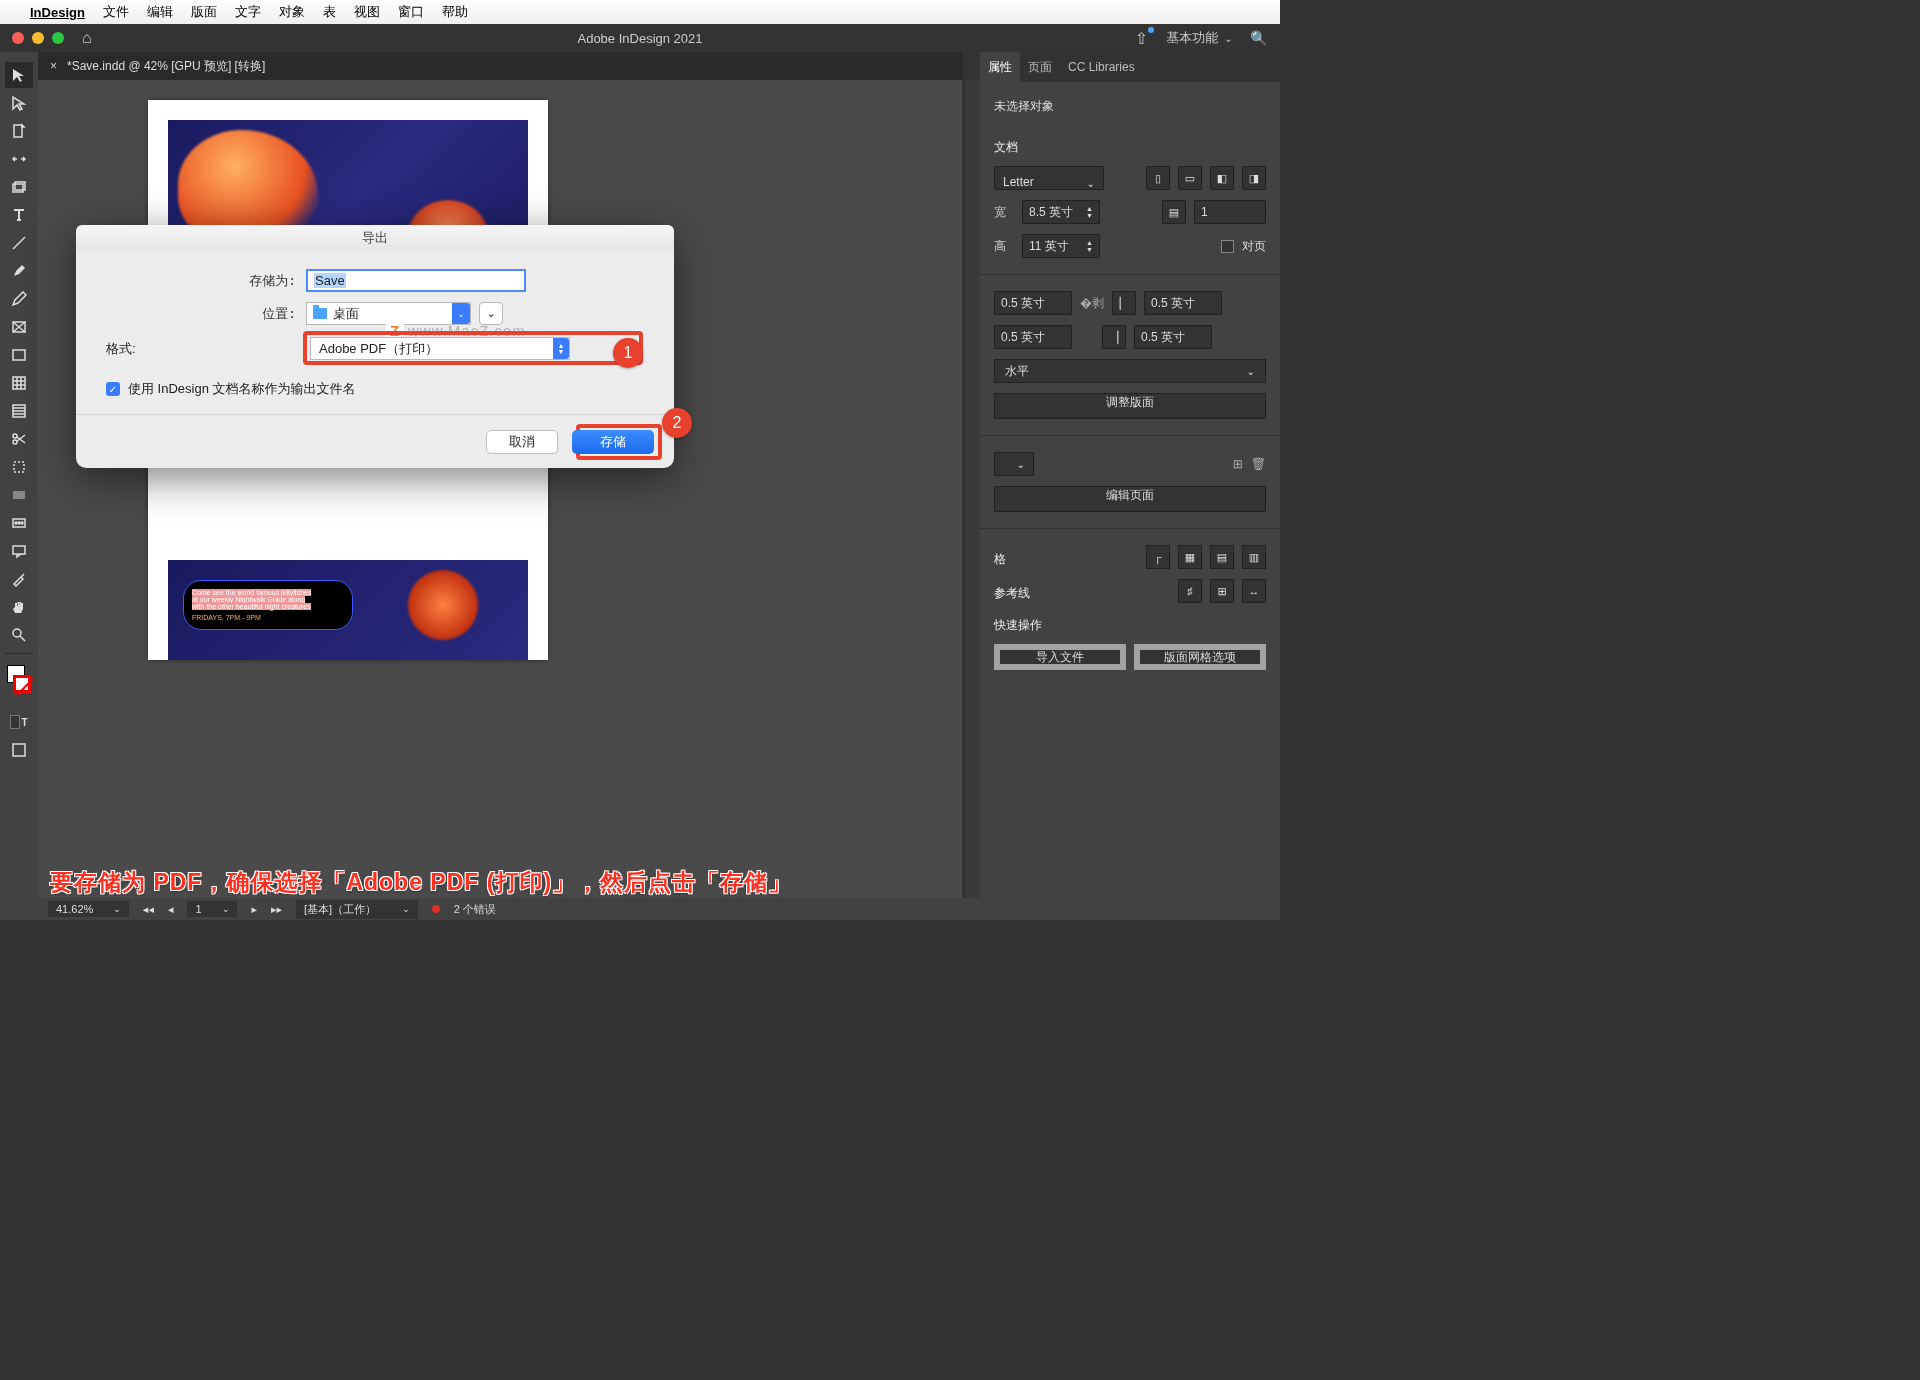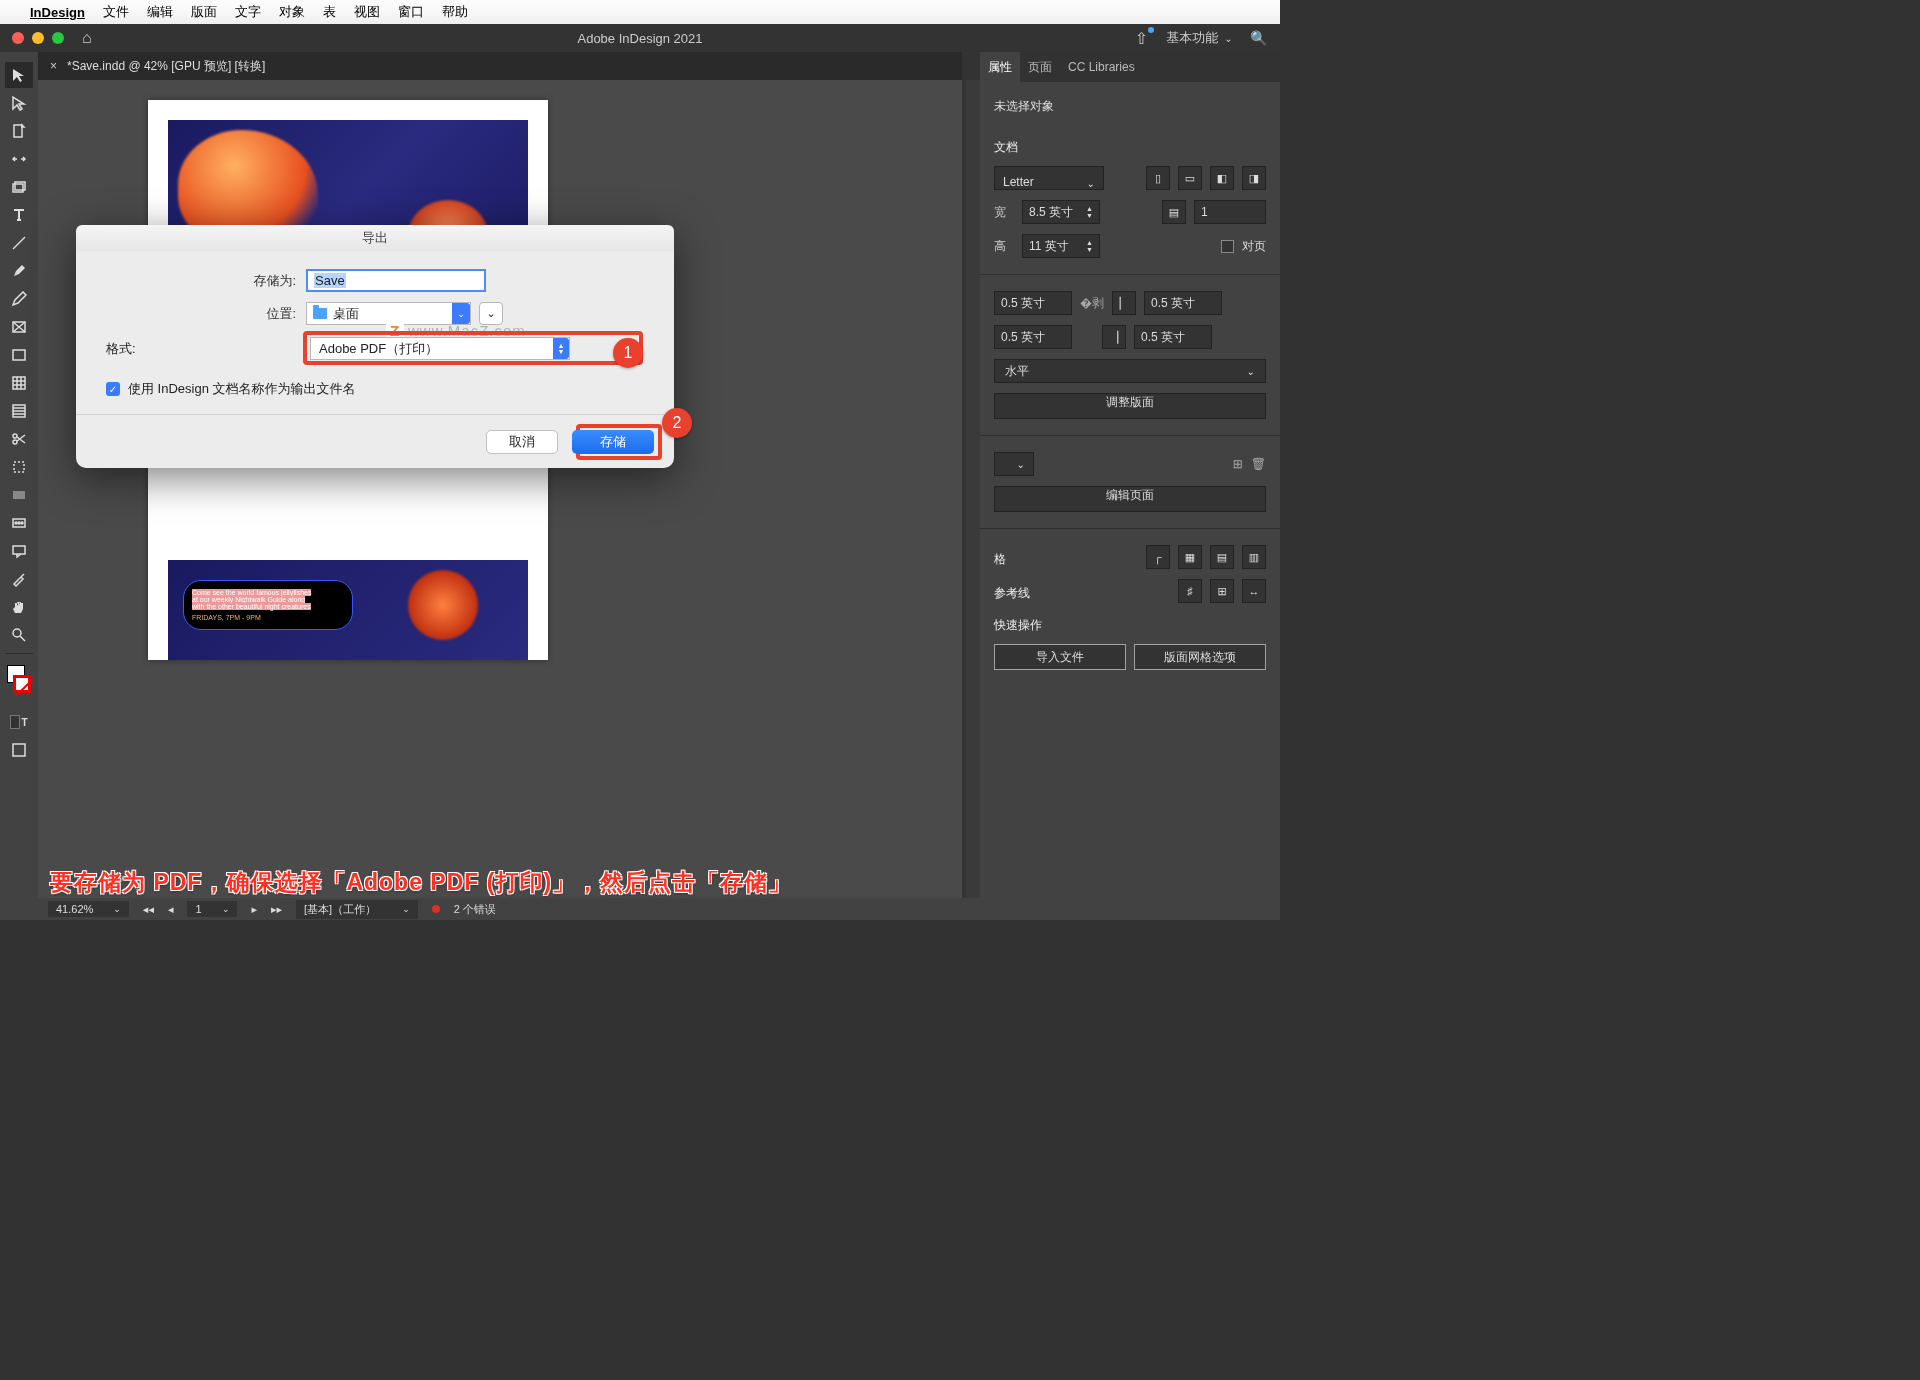--- a/index.html
+++ b/index.html
@@ -62,30 +62,30 @@
 .sel-box { background: #333; border: 1px solid #222; height: 24px; display: flex; align-items: center; padding: 0 8px; gap: 6px; }
 .sel-box.wide { width: 110px; align-items: flex-end; }
 .sel-box .chev { margin-left: auto; font-size: 10px; }
 .icon-btn { width: 24px; height: 24px; background: #333; border: 1px solid #222; display: flex; align-items: center; justify-content: center; font-size: 11px;}
 .label { color: #ccc; width: 20px; }
 .num-input { background: #333; border: 1px solid #222; height: 24px; width: 78px; display: flex; align-items: center; padding: 0 6px; }
 .num-input .steppers { margin-left: auto; display:flex; flex-direction:column; font-size:7px; line-height:7px;}
 .checkbox { width: 13px; height: 13px; border: 1px solid #888; background: #333; }
 .full-select { background: #333; border: 1px solid #222; height: 24px; width: 100%; display: flex; align-items: center; padding: 0 10px; }
 .full-btn { background: #333; border: 1px solid #222; height: 26px; width: 100%; display: flex; align-items: flex-start; justify-content: center; }
-.half-btn { background: #333; border: 1px solid #a3a3a3; height: 26px; flex: 1; display: flex; align-items: center; justify-content: center; }
+.half-btn { background: #333; border: 6px solid #a3a3a3; height: 26px; flex: 1; display: flex; align-items: center; justify-content: center; }
 .divider-h { height: 1px; background: #2f2f2f; margin: 6px -14px; }
 
 
 .dialog { position: absolute; left: 76px; top: 225px; width: 598px; background: #ececec; border-radius: 10px; box-shadow: 0 10px 40px rgba(0,0,0,.5); font-size: 13px; color: #222; }
 .dialog-title { height: 26px; display: flex; align-items: center; justify-content: center; font-size: 13px; color: #444; background: linear-gradient(#f5f5f5,#e6e6e6); border-radius: 6px 6px 0 0; }
 .dialog-body { padding: 18px 30px 16px; }
 .drow { display: flex; align-items: center; margin-bottom: 10px; }
-.drow .dlbl { width: 200px; text-align: right; padding-right: 10px; color: #333; }
-.dinput { height: 23px; border: 1px solid #b8b8b8; background: #fff; padding: 0 6px; width: 180px; display: flex; align-items: center; }
+.drow .dlbl { width: 200px; text-align: right; padding-right: 10px; color: #333; font-family: Liberation Mono, monospace; }
+.dinput { height: 23px; border: 1px solid #b8b8b8; background: #fff; padding: 0 6px; width: 220px; display: flex; align-items: center; }
 .dinput.focused { border: 2px solid #4a8cff; }
 .dinput .seltext { background: #b4d5ff; padding: 0 1px;}
 .loc-sel { height: 23px; border: 1px solid #b8b8b8; background: #fff; padding: 0 6px; width: 165px; display: flex; align-items: center; gap: 6px; position: relative;}
 .loc-sel .chev-blue { position: absolute; right: 0; top:0; bottom:0; width: 18px; background: #3b7cff; color: #fff; display:flex; align-items:center; justify-content:center; font-size:9px; border-radius: 0 3px 3px 0;}
 .folder-icon { width: 14px; height: 11px; background: #4aa3ff; border-radius: 1px; position: relative; }
 .folder-icon::before { content:""; position:absolute; top:-3px; left:0; width:6px; height:3px; background:#4aa3ff; border-radius:1px 1px 0 0;}
 .expand-btn { width: 24px; height: 23px; border: 1px solid #b8b8b8; border-radius: 4px; background: #fff; display: flex; align-items:center; justify-content:center; margin-left: 8px; font-size: 11px;}
 .format-row { display: flex; align-items: center; margin-top: 12px; position: relative;}
 .format-highlight { position: absolute; left: 197px; top: -6px; width: 340px; height: 34px; border: 4px solid #e8412d; border-radius: 4px; }
 .format-sel { height: 23px; border: 1px solid #b8b8b8; background: #fff; padding: 0 8px; width: 260px; display: flex; align-items:center; position: relative; margin-left: 4px;}

